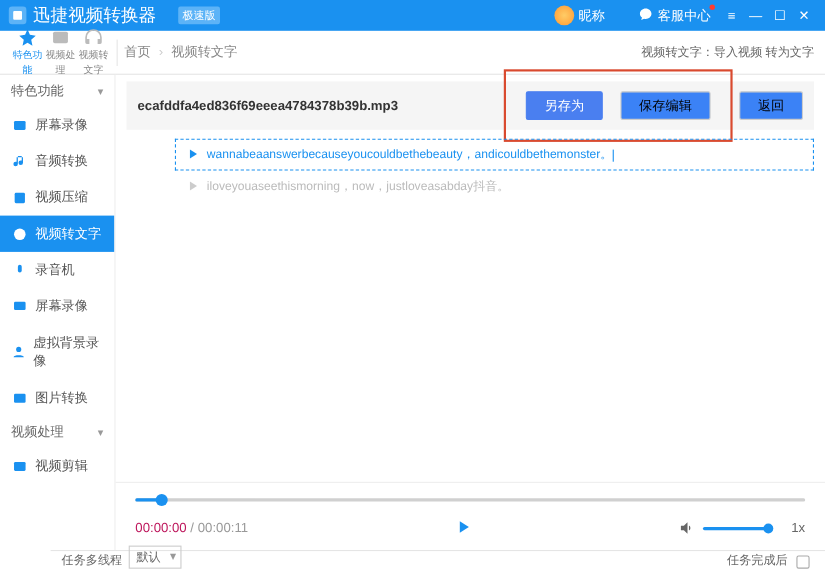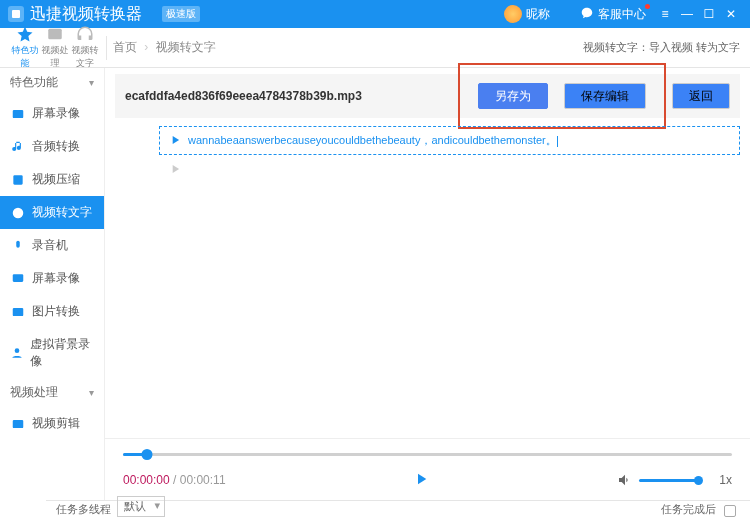--- a/index.html
+++ b/index.html
@@ -181,33 +181,33 @@
         <span class="sicon">
           <svg viewBox="0 0 24 24">
             <rect x="3" y="4" width="18" height="13" rx="2"></rect>
           </svg>
         </span>
         <span>屏幕录像</span>
       </div>
     <div class="item">
         <span class="sicon">
           <svg viewBox="0 0 24 24">
-            <rect x="3" y="5" width="18" height="14" rx="2"></rect>
-          </svg>
-        </span>
-        <span>图片转换</span>
-      </div>
-    <div class="item">
-        <span class="sicon">
-          <svg viewBox="0 0 24 24">
             <circle cx="12" cy="8" r="4"></circle>
             <path d="M4 20c0-4 16-4 16 0"></path>
           </svg>
         </span>
         <span>虚拟背景录像</span>
+      </div>
+    <div class="item">
+        <span class="sicon">
+          <svg viewBox="0 0 24 24">
+            <rect x="3" y="5" width="18" height="14" rx="2"></rect>
+          </svg>
+        </span>
+        <span>图片转换</span>
       </div>
     <div class="group-hdr">
       <span>视频处理</span>
       <span class="chev">▾</span>
     </div>
     <div class="item">
         <span class="sicon">
           <svg viewBox="0 0 24 24">
             <rect x="3" y="5" width="18" height="14" rx="2"></rect>
           </svg>
@@ -230,20 +230,21 @@
       <div class="line sel">
         <span class="picon"><svg viewBox="0 0 24 24">
               <path d="M8 5v14l11-7z"></path>
             </svg></span>
         <span><span>wannabeaanswerbecauseyoucouldbethebeauty，andicouldbethemonster。</span><span class="caret"></span></span>
       </div>
       <div class="line dim">
         <span class="picon"><svg viewBox="0 0 24 24">
               <path d="M8 5v14l11-7z"></path>
             </svg></span>
+        <span>iloveyouaseethismorning，now，justloveasabday抖音。</span>
       </div>
     </div>
 
     <div class="player">
       <div class="track">
         <div class="rail"></div>
           <div class="fill"></div>
           <div class="knob"></div>
       </div>
       <div class="controls">

